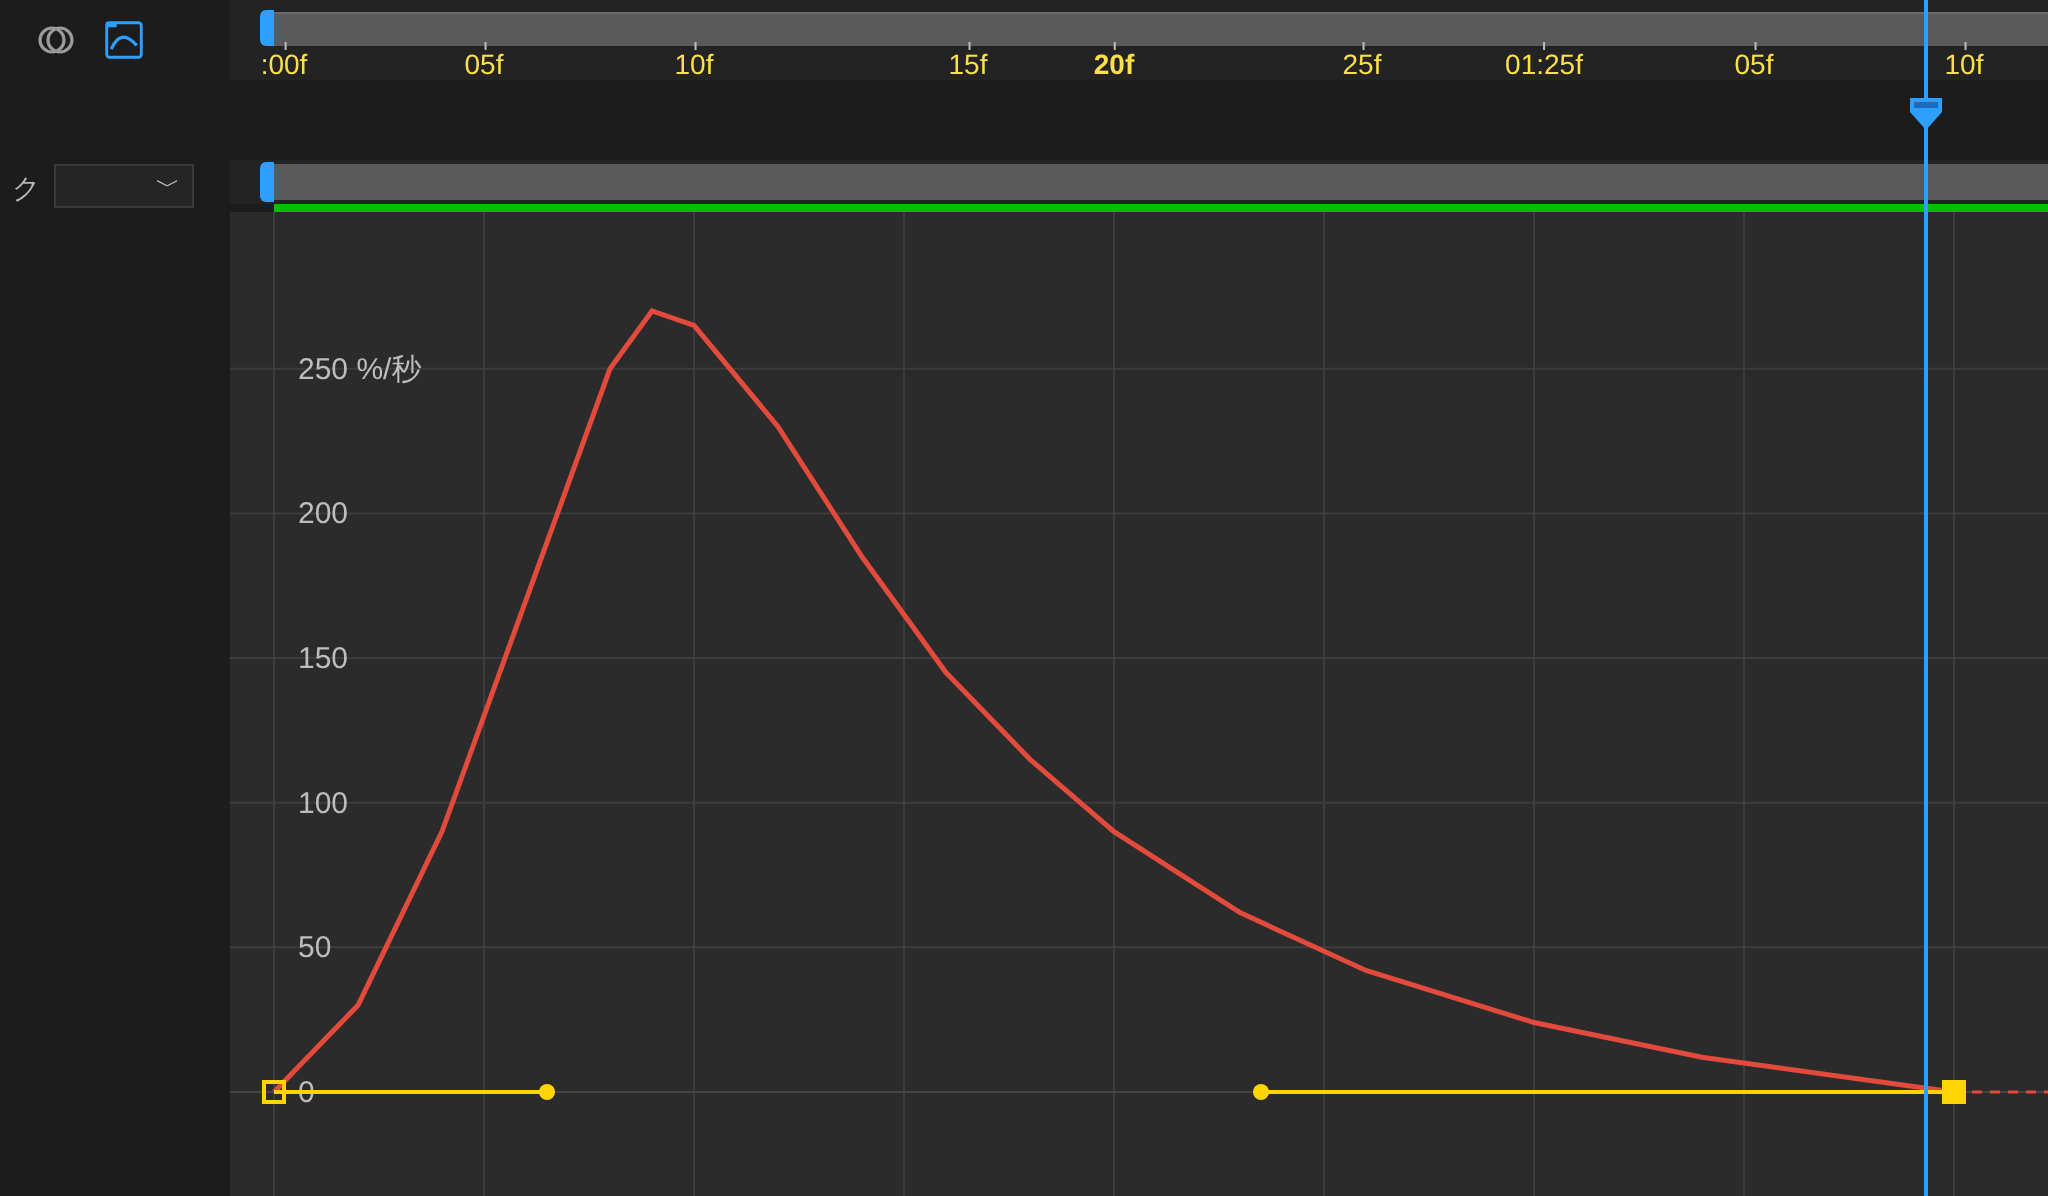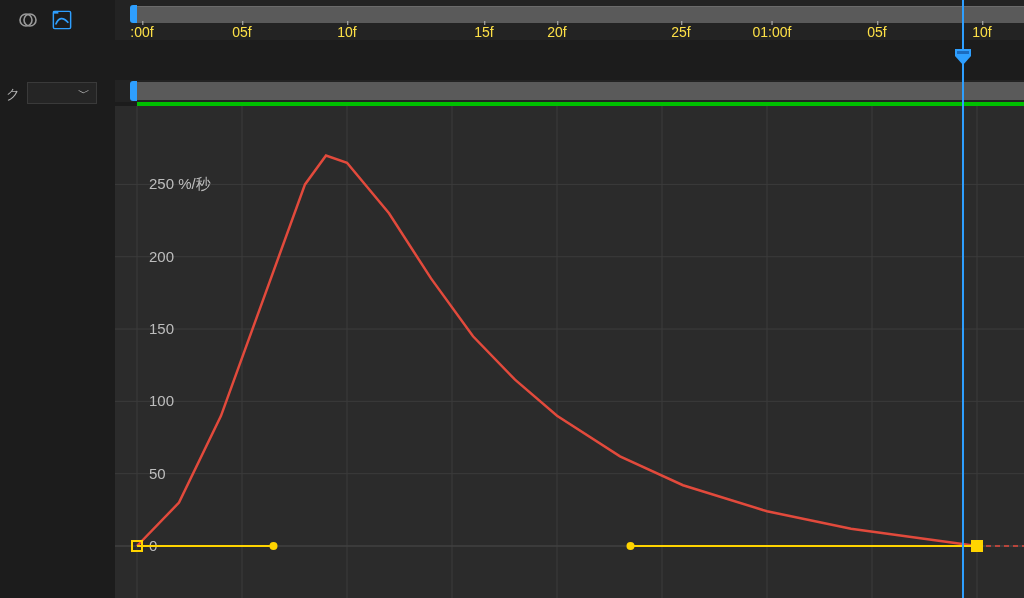--- a/index.html
+++ b/index.html
@@ -264,23 +264,23 @@
 
   <div class="ruler">
     <div class="ruler-track">
       <div class="ruler-bar"></div>
       <div class="work-area-left-handle"></div>
       <div id="tick-container">
           <div class="tick" style="left: 5px;">:00f</div>
           <div class="tick" style="left: 105px;">05f</div>
           <div class="tick" style="left: 210px;">10f</div>
           <div class="tick" style="left: 315px; margin-left: 32px;">15f</div>
-          <div class="tick" style="left: 420px;">20f</div>
+          <div class="tick" style="left: 420px; font-weight: bold;">20f</div>
           <div class="tick" style="left: 544px;">25f</div>
-          <div class="tick" style="left: 635px;">01:00f</div>
+          <div class="tick" style="left: 635px;">01:25f</div>
           <div class="tick" style="left: 740px;">05f</div>
           <div class="tick" style="left: 845px;">10f</div>
         </div>
     </div>
   </div>
 
   <div class="work-area">
     <div class="work-area-bar"></div>
     <div class="work-area-marker-left"></div>
     <div class="green-line"></div>

